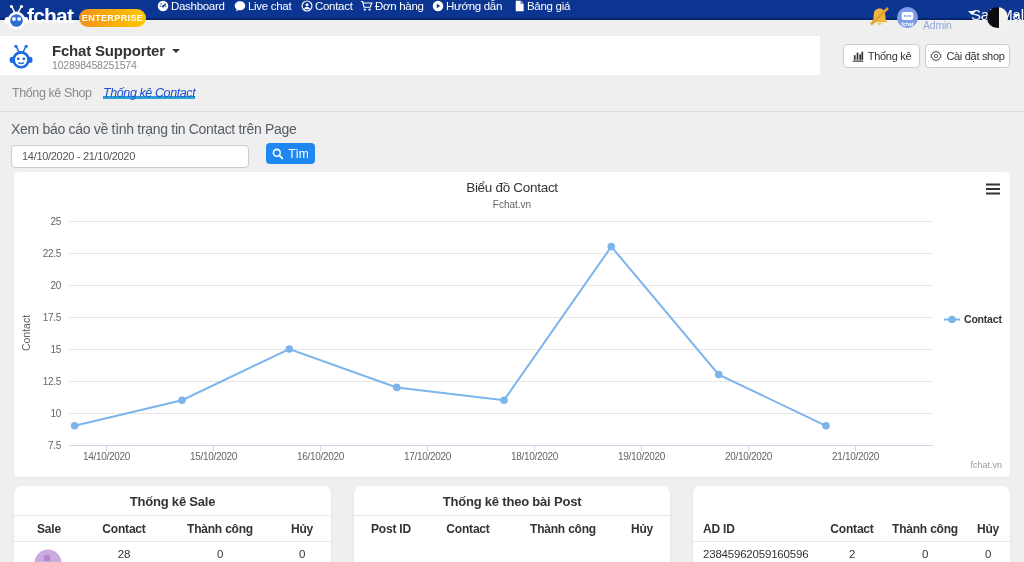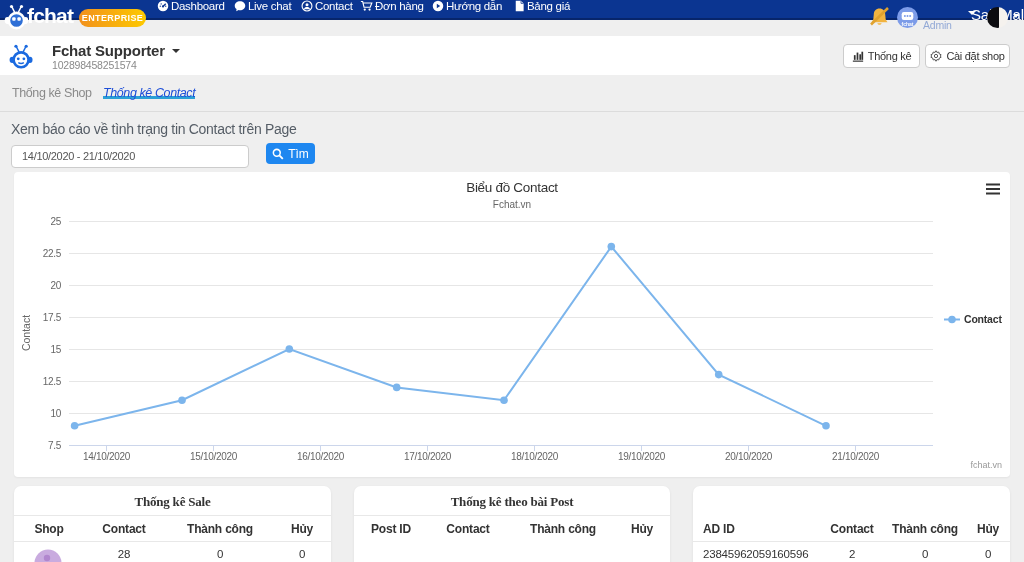--- a/index.html
+++ b/index.html
@@ -43,21 +43,21 @@
   #btntim { position:absolute; left:266px; top:143px; width:49px; height:21px; background:#1e87f0;
     border-radius:4px; color:#fff; font-size:12px; display:flex; align-items:center; justify-content:center; }
 
   
   #chartcard { position:absolute; left:14px; top:172px; width:996px; height:305px; background:#fff;
     border-radius:4px; box-shadow:0 1px 2px rgba(0,0,0,0.05); }
 
   
   .card { position:absolute; top:486px; background:#fff; border-radius:7px; height:90px; box-shadow:0 1px 3px rgba(0,0,0,0.07); }
   .cardtitle { position:absolute; top:0; left:0; right:0; height:30px; line-height:32px; text-align:center;
-    font-size:13px; font-weight:bold; color:#333; border-bottom:1px solid #e8e8e8; letter-spacing:-0.2px;font-family:Liberation Serif, serif;}
+    font-size:13px; font-weight:bold; color:#333; border-bottom:1px solid #e8e8e8; letter-spacing:-0.2px;}
   .hcell { position:absolute; top:31px; height:24px; line-height:24px; font-size:12px; font-weight:bold;
     color:#333; transform:translateX(-50%); letter-spacing:-0.2px;}
   .dcell { position:absolute; top:56px; height:24px; line-height:24px; font-size:11.5px; color:#333;
     transform:translateX(-50%); letter-spacing:-0.2px;}
   .hrule { position:absolute; left:0; right:0; top:55px; border-top:1px solid #e8e8e8; }
 </style>
 </head>
 <body>
 
 <div id="navbar">
@@ -264,21 +264,21 @@
   <line x1="930" y1="147.5" x2="946" y2="147.5" stroke="#7cb5ec" stroke-width="2"></line>
   <circle cx="938" cy="147.5" r="3.8" fill="#7cb5ec"></circle>
   <text x="950" y="151" font-size="10.5" font-weight="bold" fill="#333" letter-spacing="-0.2">Contact</text>
 
   <text x="988" y="296" font-size="9" fill="#999" text-anchor="end">fchat.vn</text>
 </svg>
 </div>
 
 <div class="card" style="left:14px;width:317px">
   <div class="cardtitle">Thống kê Sale</div>
-  <div class="hcell" style="left:35px">Shop</div>
+  <div class="hcell" style="left:35px">Sale</div>
   <div class="hcell" style="left:110px">Contact</div>
   <div class="hcell" style="left:206px">Thành công</div>
   <div class="hcell" style="left:288px">Hủy</div>
   <div class="hrule"></div>
   <svg class="abs" style="left:20px;top:63px" width="28" height="28" viewBox="0 0 28 28">
       <circle cx="14" cy="14" r="13.5" fill="#c9abdf"></circle>
       <circle cx="13" cy="9" r="3.2" fill="#b186ce"></circle>
       <path d="M6.5 20 C7.5 13.5 18.5 13.5 19.5 20 L19 26 H7 Z" fill="#e8daf3"></path>
     </svg>
   <div class="dcell" style="left:110px">28</div>

